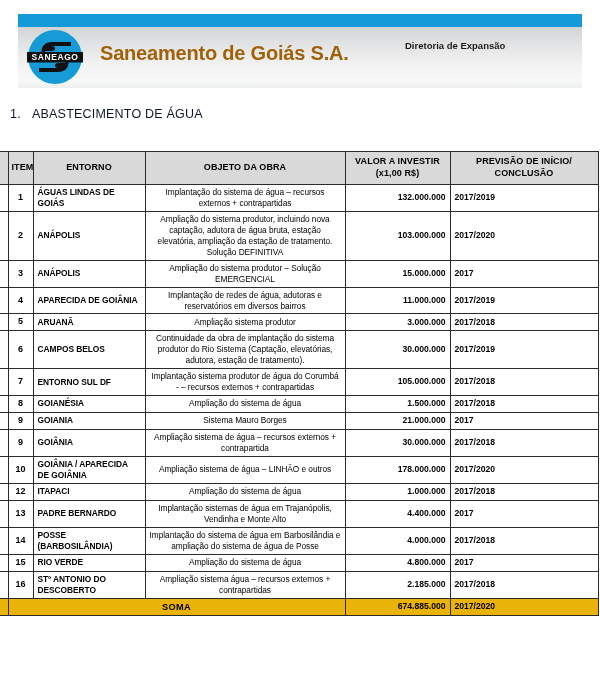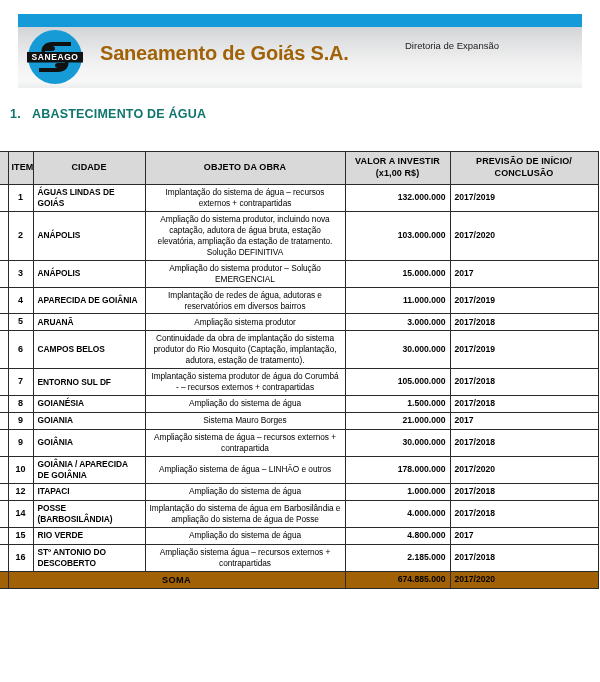--- a/index.html
+++ b/index.html
@@ -51,35 +51,35 @@
     font-weight: bold;
     letter-spacing: -0.2px;
     color: #a16207;
     white-space: nowrap;
   }
   .dir-label {
     position: absolute;
     left: 405px;
     top: 40px;
     font-size: 9.5px;
-    font-weight: normal;
+    font-weight: bold;
     color: #1b1b1b;
     white-space: nowrap;
   }
 
   
   #section-title {
     position: absolute;
     left: 10px;
     top: 107px;
     width: 580px;
     font-size: 12.5px;
-    font-weight: bold;
+    font-weight: normal;
     letter-spacing: 0.2px;
-    color: #0f766e;
+    color: #0f172a;
   }
   #section-title .num { display: inline-block; width: 22px; }
 
   
   #works-table {
     position: absolute;
     left: 0px;
     top: 151px;
     width: 544px;
     border-collapse: collapse;
@@ -108,21 +108,21 @@
   .col-date  { width: 148px;}
 
   td.c-pre  { background:#ffffff; padding:0; }
   td.c-item { text-align:center; font-weight:bold; font-size:9px; }
   td.c-city { font-weight:bold; font-size:8.4px; letter-spacing:-0.05px; }
   td.c-obj  { font-size:8.3px; text-align:center; letter-spacing:-0.05px; }
   td.c-val  { text-align:right; font-weight:bold; font-size:8.6px; padding-right:7px;margin-top:39px; }
   td.c-date { font-weight:bold; font-size:8.6px; }
 
   tr.total-row td {
-    background: #a16207;
+    background: #eab308;
     font-weight: bold;
   }
   td.c-soma {
     text-align: center;
     font-size: 9.2px;
     letter-spacing: 0.3px;
   }
 </style>
 </head>
 <body>
@@ -153,21 +153,21 @@
       <col class="col-item">
       <col class="col-city">
     <col class="col-obj">
       <col class="col-val">
       <col class="col-date">
   </colgroup>
   <thead>
     <tr>
       <th style="background:#d9d9d9;border-left:none;"></th>
       <th>ITEM</th>
-      <th>CIDADE</th>
+      <th>ENTORNO</th>
       <th>OBJETO DA OBRA</th>
       <th>
         <div>VALOR A INVESTIR</div>
         <div>(x1,00 R$)</div>
       </th>
       <th>
         <div>PREVISÃO DE INÍCIO/</div>
         <div>CONCLUSÃO</div>
       </th>
     </tr>
@@ -210,21 +210,21 @@
         <td class="c-item">5</td>
         <td class="c-city">ARUANÃ</td>
         <td class="c-obj">Ampliação sistema produtor</td>
         <td class="c-val">3.000.000</td>
         <td class="c-date">2017/2018</td>
       </tr>
       <tr>
         <td class="c-pre" style="border-left: none;"></td>
         <td class="c-item">6</td>
         <td class="c-city">CAMPOS BELOS</td>
-        <td class="c-obj">Continuidade da obra de implantação do sistema produtor do Rio Mosquito (Captação, implantação, adutora, estação de tratamento).</td>
+        <td class="c-obj">Continuidade da obra de implantação do sistema produtor do Rio Sistema (Captação, elevatórias, adutora, estação de tratamento).</td>
         <td class="c-val">30.000.000</td>
         <td class="c-date">2017/2019</td>
       </tr>
       <tr>
         <td class="c-pre" style="border-left: none;"></td>
         <td class="c-item">7</td>
         <td class="c-city">ENTORNO SUL DF</td>
         <td class="c-obj">Implantação sistema produtor de água do Corumbá - – recursos  externos + contrapartidas</td>
         <td class="c-val">105.000.000</td>
         <td class="c-date">2017/2018</td>
@@ -261,20 +261,28 @@
         <td class="c-val">178.000.000</td>
         <td class="c-date">2017/2020</td>
       </tr>
       <tr>
         <td class="c-pre" style="border-left: none;"></td>
         <td class="c-item">12</td>
         <td class="c-city">ITAPACI</td>
         <td class="c-obj">Ampliação do sistema de água</td>
         <td class="c-val">1.000.000</td>
         <td class="c-date">2017/2018</td>
+      </tr>
+      <tr>
+        <td class="c-pre" style="border-left: none;"></td>
+        <td class="c-item">13</td>
+        <td class="c-city">PADRE BERNARDO</td>
+        <td class="c-obj">Implantação sistemas de água em Trajanópolis, Vendinha  e Monte Alto</td>
+        <td class="c-val">4.400.000</td>
+        <td class="c-date">2017</td>
       </tr>
       <tr>
         <td class="c-pre" style="border-left: none;"></td>
         <td class="c-item">14</td>
         <td class="c-city">POSSE (BARBOSILÂNDIA)</td>
         <td class="c-obj">Implantação do sistema de água em Barbosilândia e ampliação do sistema de água de Posse</td>
         <td class="c-val">4.000.000</td>
         <td class="c-date">2017/2018</td>
       </tr>
       <tr>

